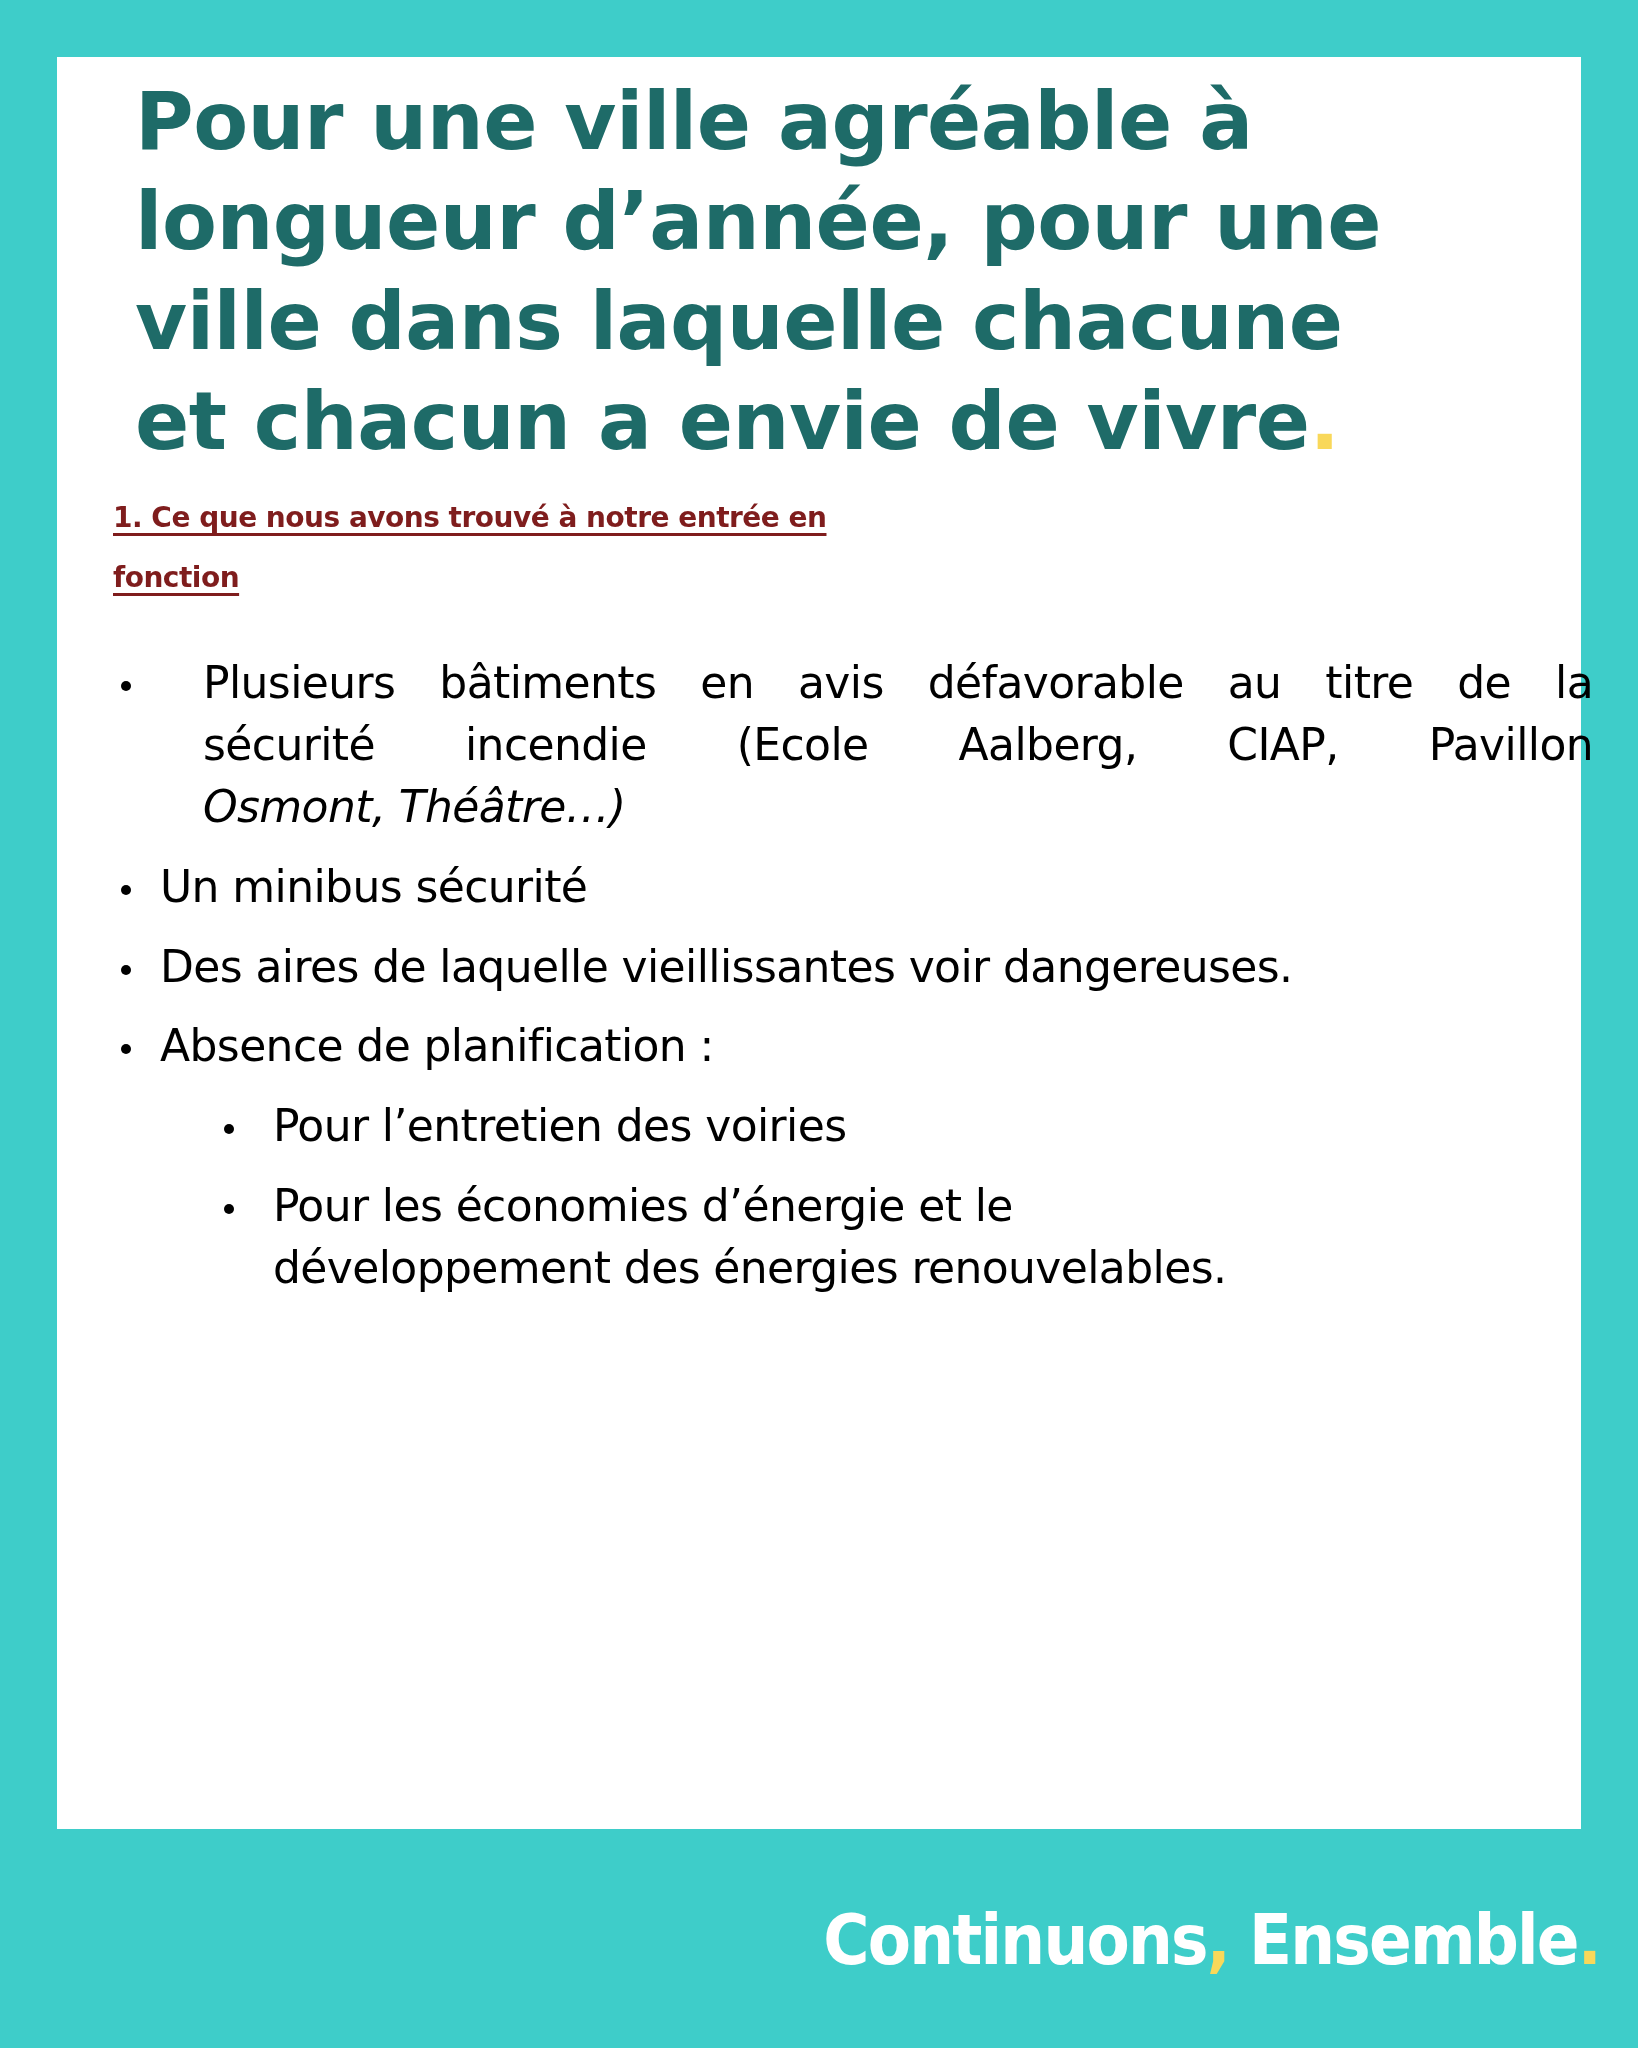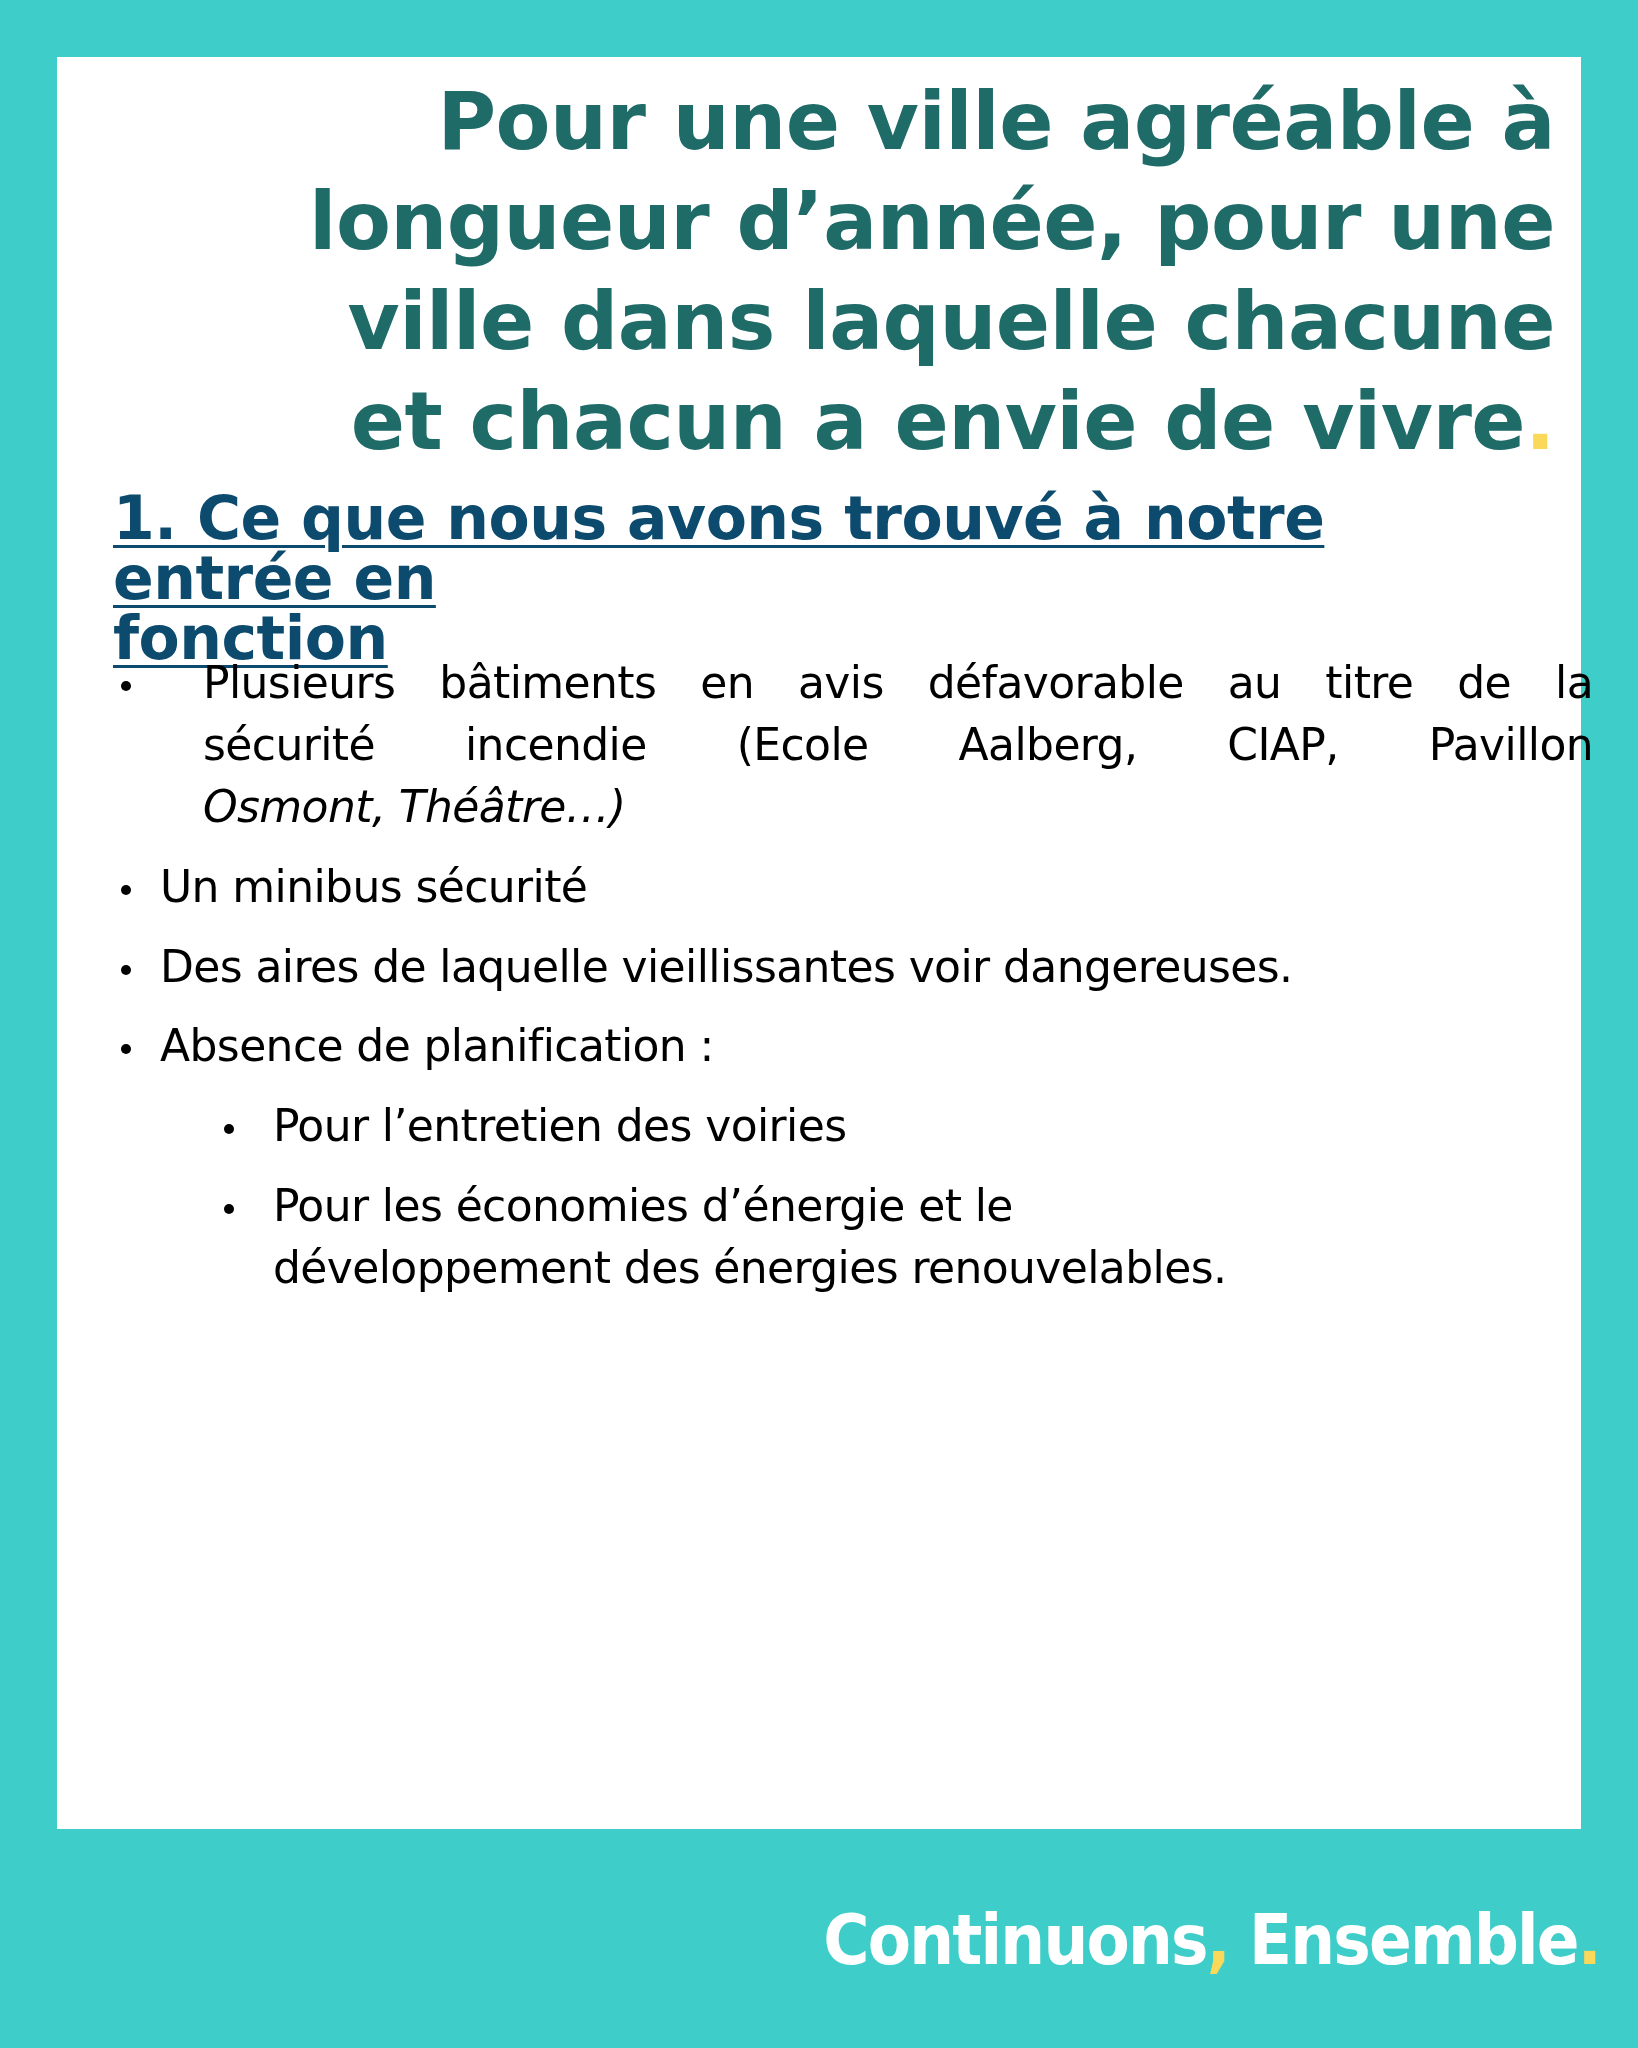--- a/index.html
+++ b/index.html
@@ -28,35 +28,34 @@
     top: 72px;
     width: 1420px;
     margin: 0;
     font-family: "DejaVu Sans", sans-serif;
     font-weight: bold;
     font-size: 80px;
     line-height: 100px;
     color: #1e6b68;
     letter-spacing: -0.5px;
     white-space: nowrap;
-    text-align: right;
   }
   .title .line { display: block; }
   .title .dot { color: #f9d85a; }
   .subtitle {
     position: absolute;
     left: 113px;
     top: 488px;
     width: 1300px;
     margin: 0;
     font-family: "DejaVu Sans", sans-serif;
     font-weight: bold;
-    font-size: 60px;
+    font-size: 28px;
     line-height: 60px;
-    color: #0c4a6e;
+    color: #7f1d1d;
     text-decoration: underline;
     text-decoration-thickness: 3px;
     text-underline-offset: 6px;
     letter-spacing: -0.5px;
   }
   .subtitle .line { display: block; }
   .bullets {
     position: absolute;
     left: 113px;
     top: 0;

